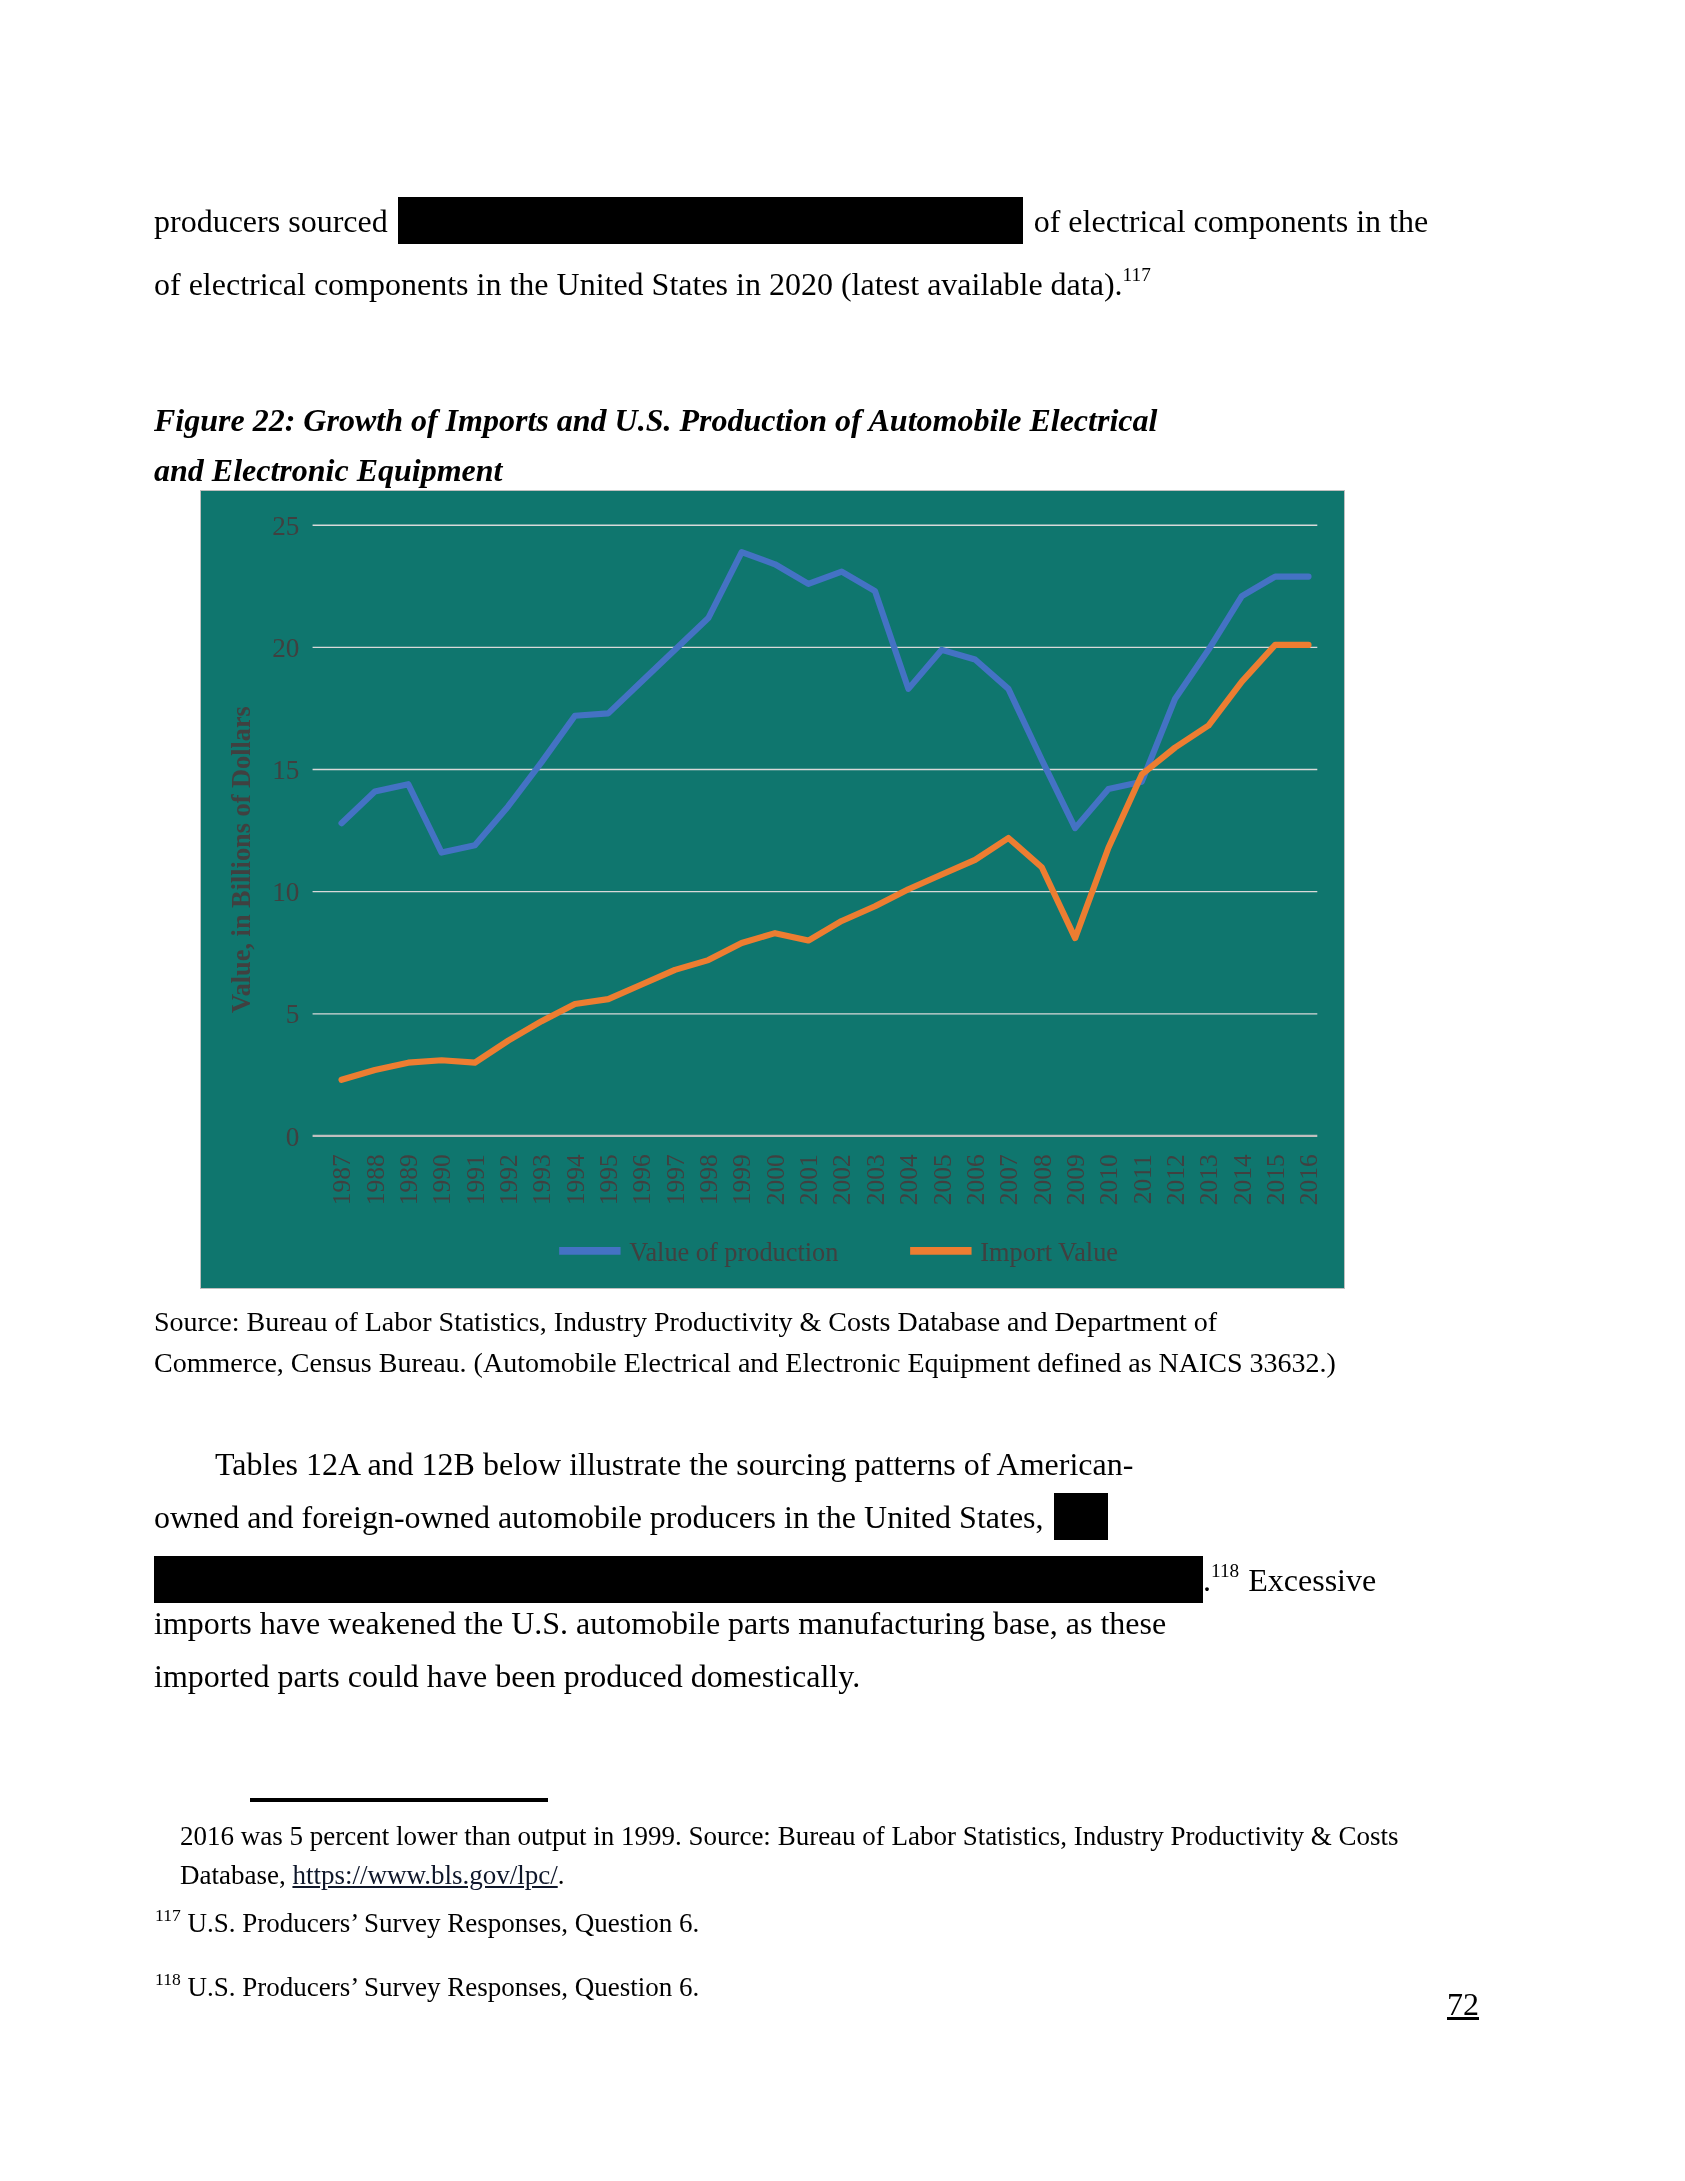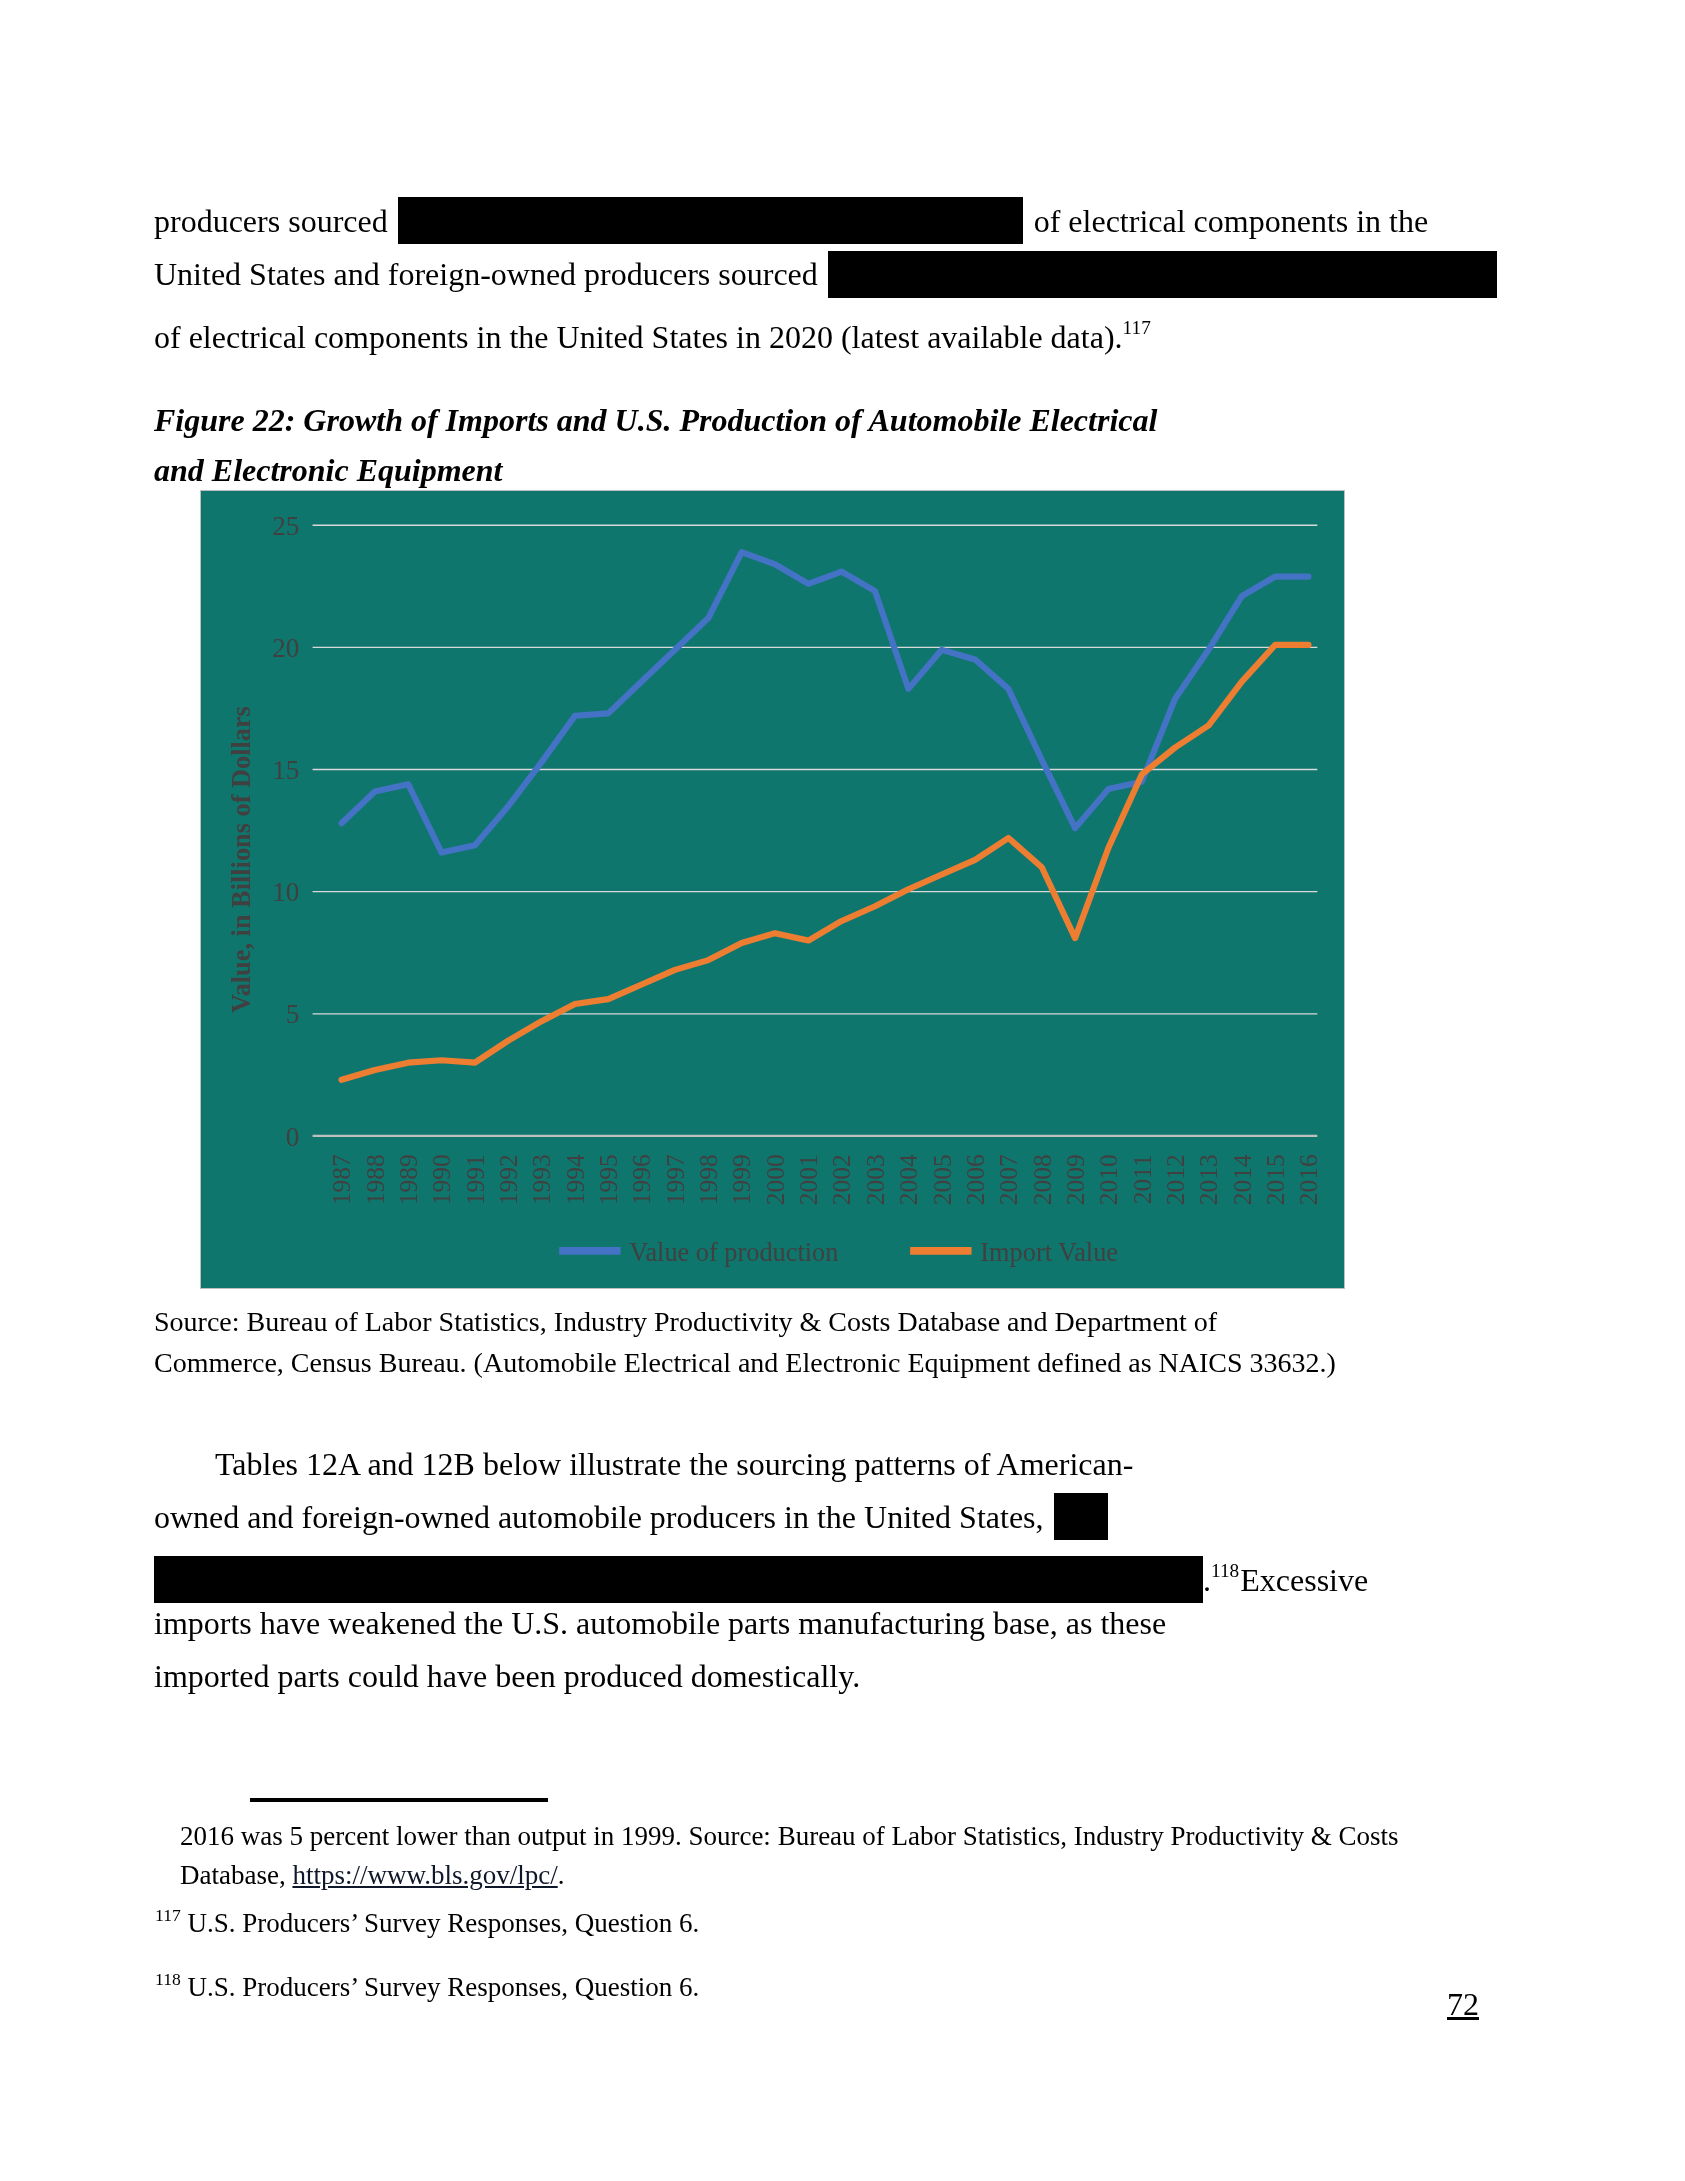--- a/index.html
+++ b/index.html
@@ -33,36 +33,32 @@
     background: #0f766e;
   }
   svg text { font-family: "Liberation Serif", serif; }
   .source-text { font-size: 28px; line-height: 41px; white-space: nowrap; }
   .indent { display: inline-block; width: 61px; }
   .fn-sep { background: #000000; }
   .fn-text { font-size: 27px; line-height: 39px; white-space: nowrap; }
   .fn-marker { font-size: 17.6px; vertical-align: 11.4px; }
   .fn-link { color: #0f172a; text-decoration: underline; cursor: pointer; }
   .page-num { font-size: 32px; text-decoration: underline; }
-  .tail-space { margin-left: 1px; }
+  .tail-space { margin-left: 9px; }
   .gap-left { margin-left: 10.5px; }
   .gap-right { margin-right: 10.5px; }
 </style>
 </head>
 <body>
 
 <div class="page">
 
   <div class="abs body-text" style="left:154px; top:195px; width:1343px;">
     <div class="tline">
       <span>producers sourced</span><span class="redact gap-left gap-right" style="width:625px;"></span><span>of electrical components in the</span>
-    </div>
-    <div class="tline flexline">
-      <span>United States and foreign-owned producers sourced</span>
-        <span class="redact gap-left" style="flex:1 1 auto;"></span>
     </div>
     <div class="tline">
       <span>of electrical components in the United States in 2020 (latest available data).</span><span class="sup">117</span>
     </div>
   </div>
 
   <div class="abs fig-title" style="left:154px; top:395px;">
     <div>Figure 22: Growth of Imports and U.S. Production of Automobile Electrical</div>
     <div>and Electronic Equipment</div>
   </div>

